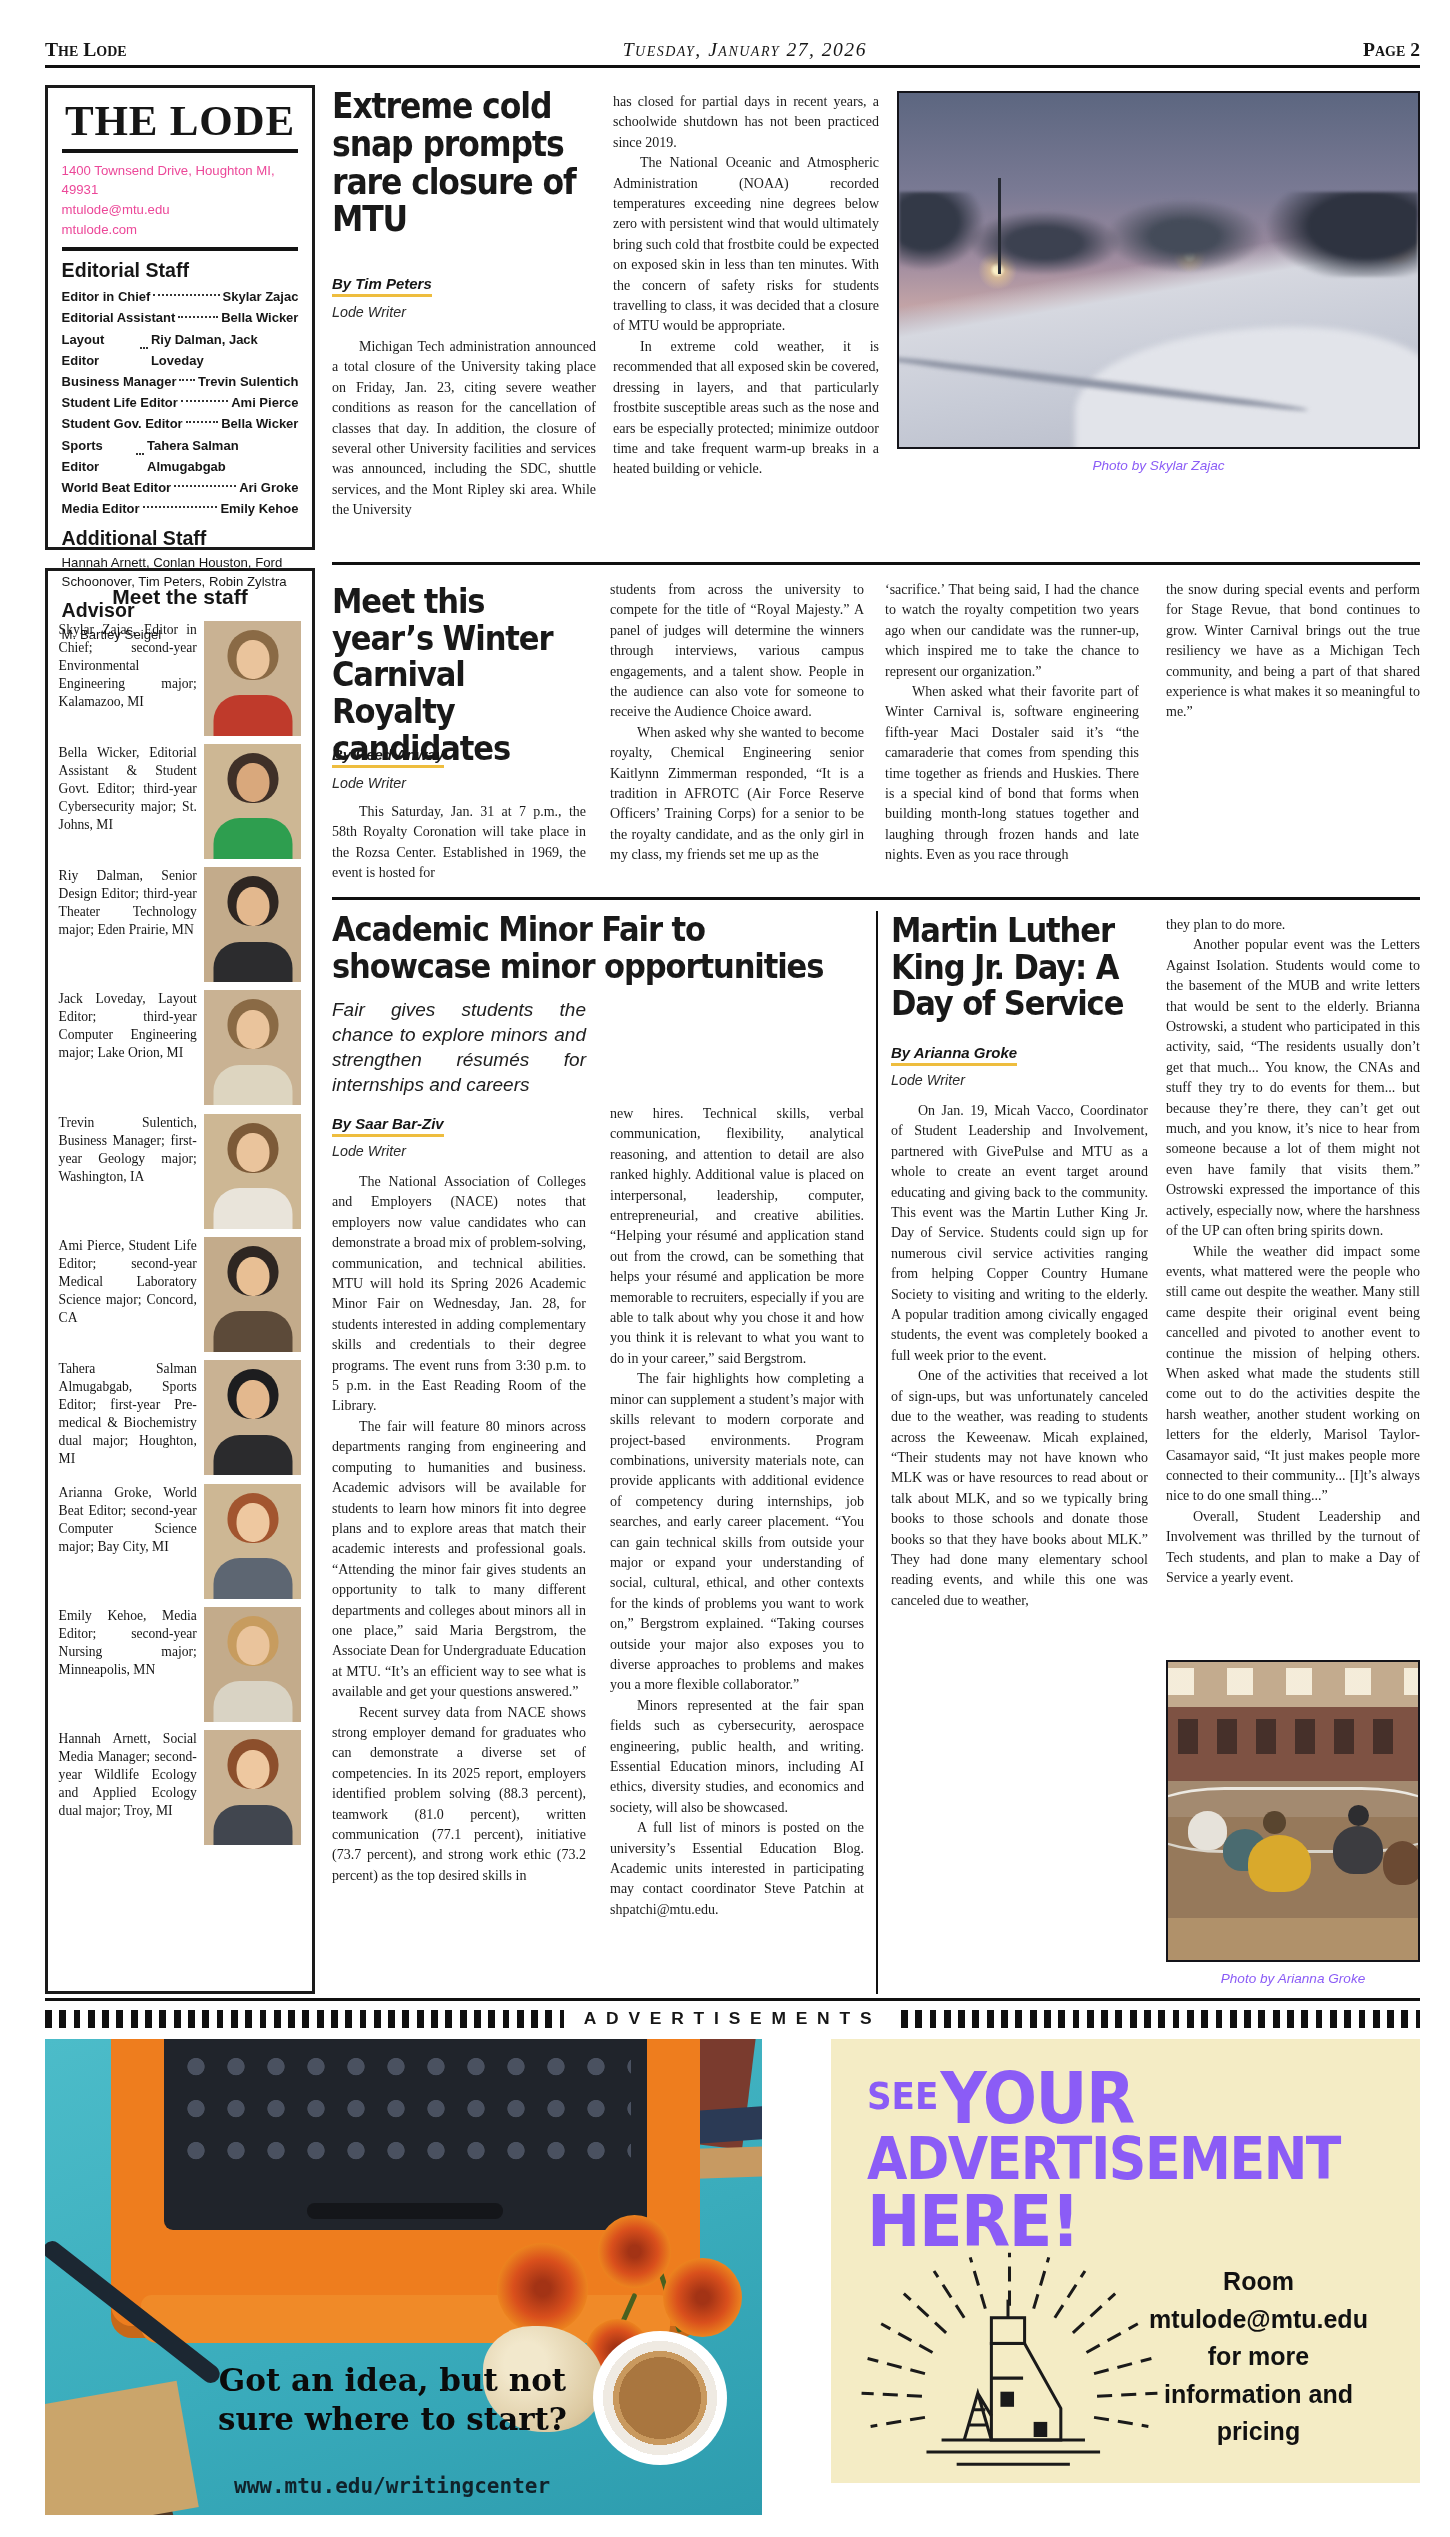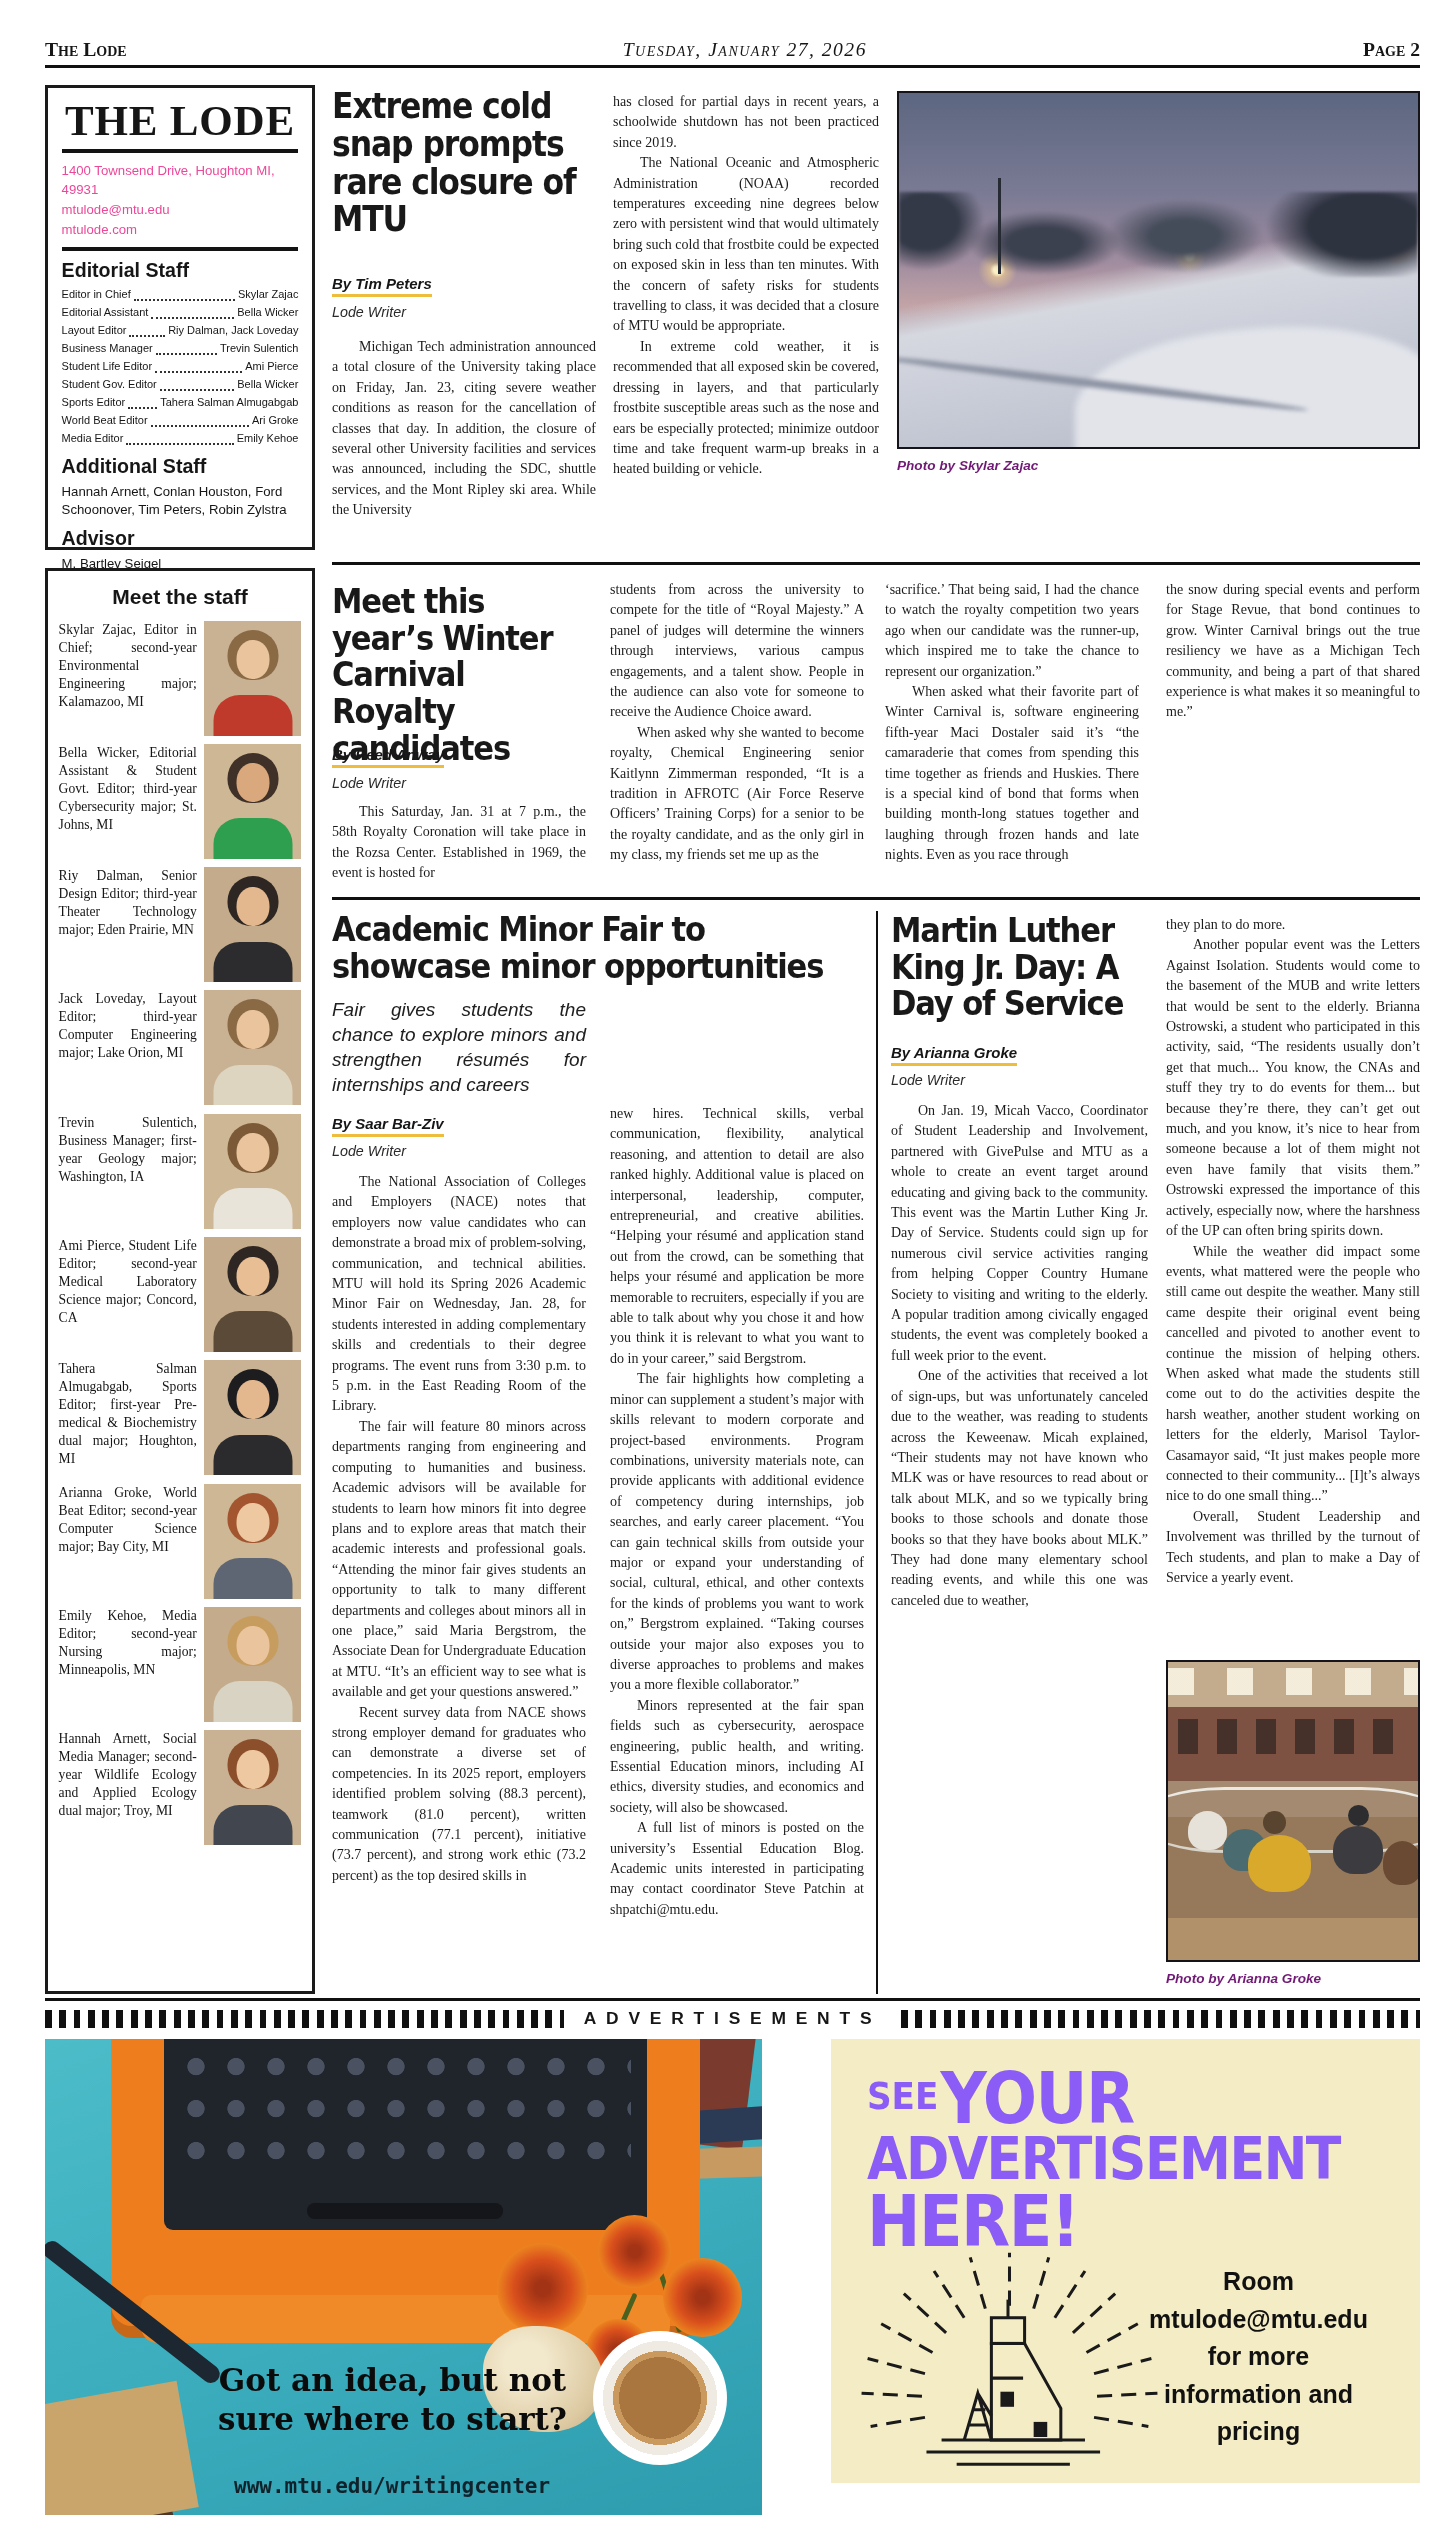--- a/index.html
+++ b/index.html
@@ -12,42 +12,42 @@
           display:flex;justify-content:space-between;align-items:flex-end;padding-bottom:4.5px;box-sizing:border-box;}
   #topbar .ends{font-family:"Liberation Serif",serif;font-variant:small-caps;font-weight:700;font-size:19.6px;}
   #topbar .mid{font-family:"Liberation Serif",serif;font-variant:small-caps;font-style:italic;font-size:19.6px;letter-spacing:1.5px;}
 
   
   #masthead-box{left:45px;top:85px;width:270px;height:465px;border:3px solid #1a1a1a;box-sizing:border-box;padding:10.6px 13.6px;}
   .mh-title{font-family:"Liberation Serif",serif;font-weight:700;font-size:43px;letter-spacing:0.8px;text-align:center;line-height:1;}
   .mh-rule{height:3.8px;background:#131313;margin:7.6px 0;}
   .mh-addr{font-size:13.2px;line-height:1.5;color:#ec4899;}
   .mh-h{font-size:19.6px;font-weight:700;margin:7.6px 0 4.5px;}
-  .role-row{display:flex;align-items:flex-end;font-size:11px;line-height:1.63;}
+  .role-row{display:flex;align-items:center;font-size:13px;line-height:1.63;font-weight:bold;}
   .role-dots{flex:1;border-bottom:2px dotted #333;margin:0 3px 3px;min-width:7.6px;}
   .mh-text{font-size:13.2px;line-height:1.4;}
 
   
   .headline{font-family:"DejaVu Sans","Liberation Sans",sans-serif;font-stretch:condensed;font-weight:700;
             color:#191919;letter-spacing:-1.1px;line-height:1.08;}
   #a1-headline{left:332px;top:88px;width:263px;font-size:35px;}
   #a2-headline{left:332px;top:583px;width:260px;font-size:34px;}
   #a3-headline{left:332px;top:911px;width:533px;font-size:34px;}
   #a4-headline{left:891px;top:912px;width:273px;font-size:34px;}
   .byline{font-style:italic;font-weight:700;font-size:15px;}
   .byline span{border-bottom:3px solid #eebd3e;padding-bottom:2.3px;display:inline-block;}
   .byrole{font-style:italic;font-size:14.3px;color:#2a2a2a;}
   .body{font-family:"Liberation Serif",serif;font-size:14px;line-height:20.4px;text-align:justify;
         color:#1b1b1b;overflow:hidden;hyphens:auto;}
   .body p{margin:0;text-indent:27px;}
   .body p.cont{text-indent:0;}
   #a1-byline{left:332px;top:275px;} #a1-role{left:332px;top:304px;}
   #a1-col1{left:332px;top:337px;width:264px;height:224px;}
   #a1-col2{left:613px;top:92px;width:266px;height:468px;}
-  .caption{font-style:italic;font-weight:700;font-size:13.6px;text-align:left;color:#701a75;}
+  .caption{font-style:italic;font-weight:400;font-size:13.6px;text-align:center;color:#8b5cf6;}
   #caption1{left:897px;top:458px;width:523px;}
   #a2-byline{left:332px;top:746px;} #a2-role{left:332px;top:775px;}
   #a2-col1{left:332px;top:802px;width:254px;height:92px;}
   #a2-col2{left:610px;top:580px;width:254px;height:315px;}
   #a2-col3{left:885px;top:580px;width:254px;height:315px;}
   #a2-col4{left:1166px;top:580px;width:254px;height:315px;}
   #a3-subhead{left:332px;top:997px;width:254px;font-style:italic;font-size:19px;line-height:25px;text-align:justify;color:#202020;}
   #a3-byline{left:332px;top:1115px;} #a3-role{left:332px;top:1143px;}
   #a3-col1{left:332px;top:1172px;width:254px;height:820px;}
   #a3-col2{left:610px;top:1104px;width:254px;height:888px;}

